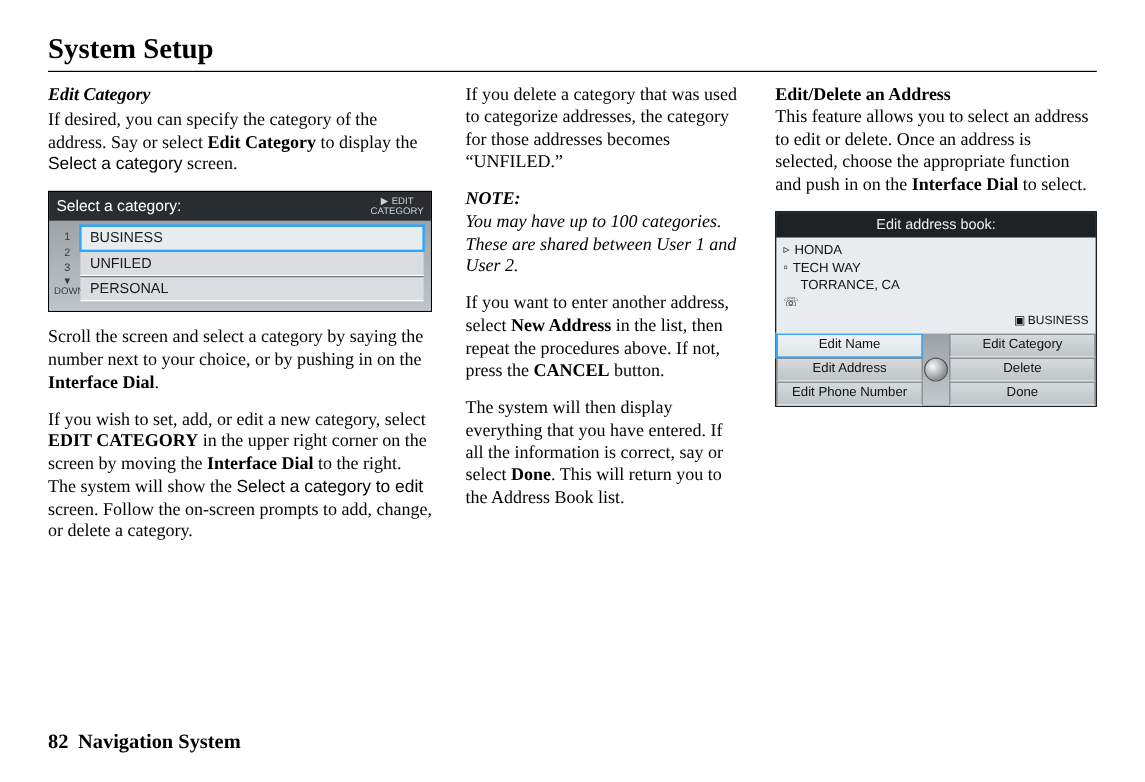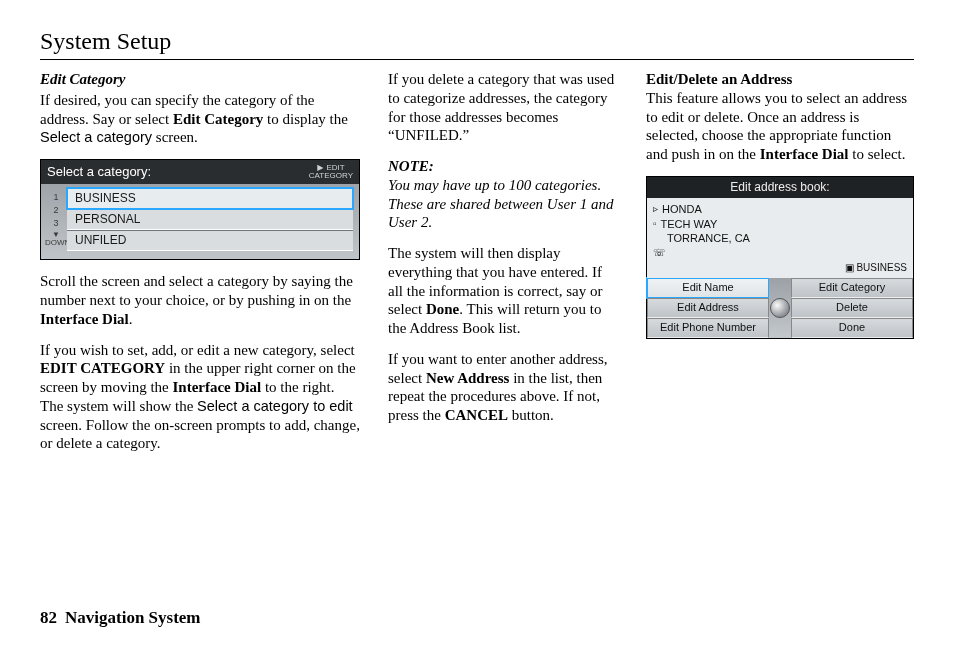--- a/index.html
+++ b/index.html
@@ -14,21 +14,21 @@
     position: relative;
   }
   .page {
     padding: 28px 40px 20px 40px;
     box-sizing: border-box;
     height: 100%;
     position: relative;
   }
   .page-title {
     font-size: 24px;
-    font-weight: normal;
+    font-weight: bold;
     margin: 0 0 4px 0;
   }
   .rule {
     border: none;
     border-top: 1px solid #000;
     margin: 0 0 10px 0;
   }
   .columns {
     display: flex;
     gap: 28px;
@@ -181,43 +181,43 @@
             <span>1</span>
             <span>2</span>
             <span>3</span>
             <span class="down">
               <span>▼</span><br>
               <span>DOWN</span>
             </span>
           </div>
           <div class="catlist">
             <div class="catitem selected">BUSINESS</div>
+            <div class="catitem">UNFILED</div>
             <div class="catitem">PERSONAL</div>
-            <div class="catitem">UNFILED</div>
           </div>
         </div>
       </div>
 
       <p>
         <span>Scroll the screen and select a category by saying the number next to your choice, or by pushing in on the </span><span class="b">Interface Dial</span><span>.</span>
       </p>
       <p>
         <span>If you wish to set, add, or edit a new category, select </span><span class="b">EDIT CATEGORY</span><span> in the upper right corner on the screen by moving the </span><span class="b">Interface Dial</span><span> to the right. The system will show the </span><span class="sans">Select a category to edit</span><span> screen. Follow the on-screen prompts to add, change, or delete a category.</span>
       </p>
     </div>
 
     <div class="col">
       <p>If you delete a category that was used to categorize addresses, the category for those addresses becomes “UNFILED.”</p>
       <p class="note-label">NOTE:</p>
       <p class="note-body">You may have up to 100 categories. These are shared between User 1 and User 2.</p>
       <p>
+        <span>If you want to enter another address, select </span><span class="b">New Address</span><span> in the list, then repeat the procedures above. If not, press the </span><span class="b">CANCEL</span><span> button.</span>
+      </p>
+      <p>
         <span>The system will then display everything that you have entered. If all the information is correct, say or select </span><span class="b">Done</span><span>. This will return you to the Address Book list.</span>
-      </p>
-      <p>
-        <span>If you want to enter another address, select </span><span class="b">New Address</span><span> in the list, then repeat the procedures above. If not, press the </span><span class="b">CANCEL</span><span> button.</span>
       </p>
     </div>
 
     <div class="col">
       <p style="margin-bottom:0;"><span class="b">Edit/Delete an Address</span></p>
       <p>
         <span>This feature allows you to select an address to edit or delete. Once an address is selected, choose the appropriate function and push in on the </span><span class="b">Interface Dial</span><span> to select.</span>
       </p>
 
       <div class="shot shot2">

